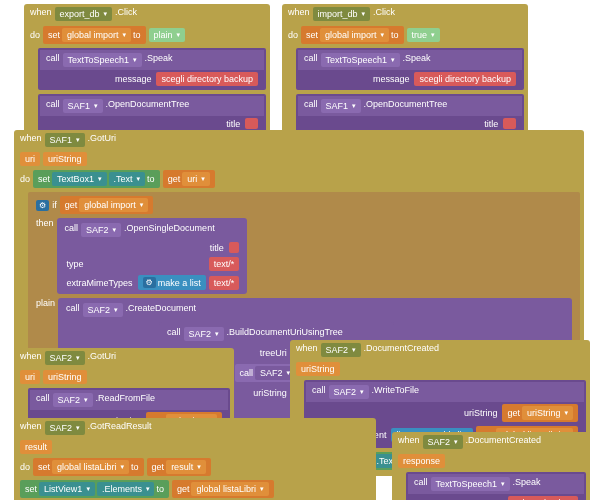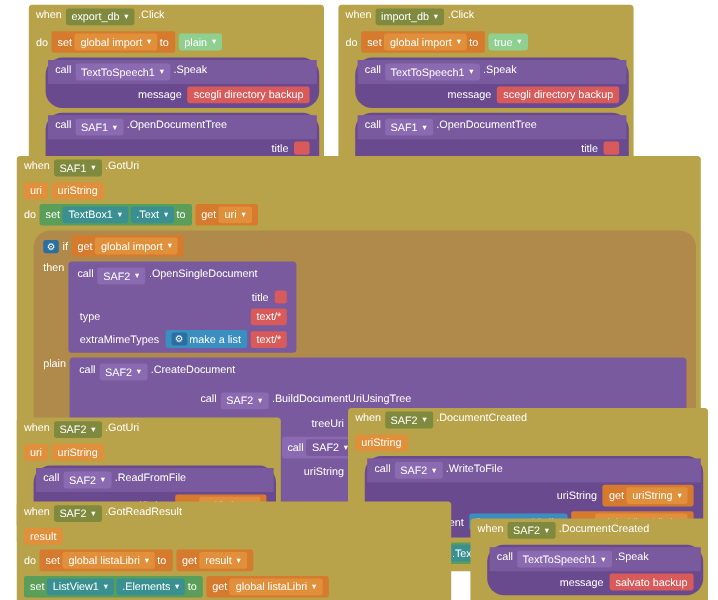--- a/index.html
+++ b/index.html
@@ -15,21 +15,21 @@
 .green{background:#5a9e5a}
 .darkorange{background:#d67a2e}
 .teal{background:#3a9090}
 .red{background:#d85a5a}
 .palegreen{background:#8fcf8f}
 .purple2{background:#8a6ab0}
 .blue{background:#3a8fc0}
 .bluebox{background:#2a6fa0}
 .mini{font-size:8px;padding:1px 3px}
 .lbl{color:#fff;padding:0 2px}
-.inner{background:#6a4a8e;margin:2px 4px 2px 14px;padding:2px;border-radius:14px}
+.inner{background:#6a4a8e;margin:2px 4px 2px 14px;padding:2px;border-radius:2px}
 .dd::after{content:"▾";margin-left:2px;font-size:7px}
 </style>
 </head>
 <body>
 
 <div class="blk mustard" style="top:4px;left:24px;width:246px;padding-bottom:4px">
  <div class="hdr">
   <span>when</span>
   <span class="chip olive dd">export_db</span>
   <span>.Click</span>
@@ -331,20 +331,23 @@
  </div>
 
 </div>
 
 <div class="blk mustard" style="top:432px;left:392px;width:198px;padding-bottom:4px">
  <div class="hdr">
   <span>when</span>
   <span class="chip olive dd">SAF2</span>
   <span>.DocumentCreated</span>
  </div>
+ <div class="row">
+      <span class="chip orange">response</span>
+    </div>
  <div class="inner">
   <div class="hdr purple" style="margin:0">
    <span>call</span>
    <span class="chip purple2 dd">TextToSpeech1</span>
    <span>.Speak</span>
   </div>
   <div class="row" style="justify-content:flex-end">
    <span class="lbl">message</span>
    <span class="chip red">salvato backup</span>
   </div>

